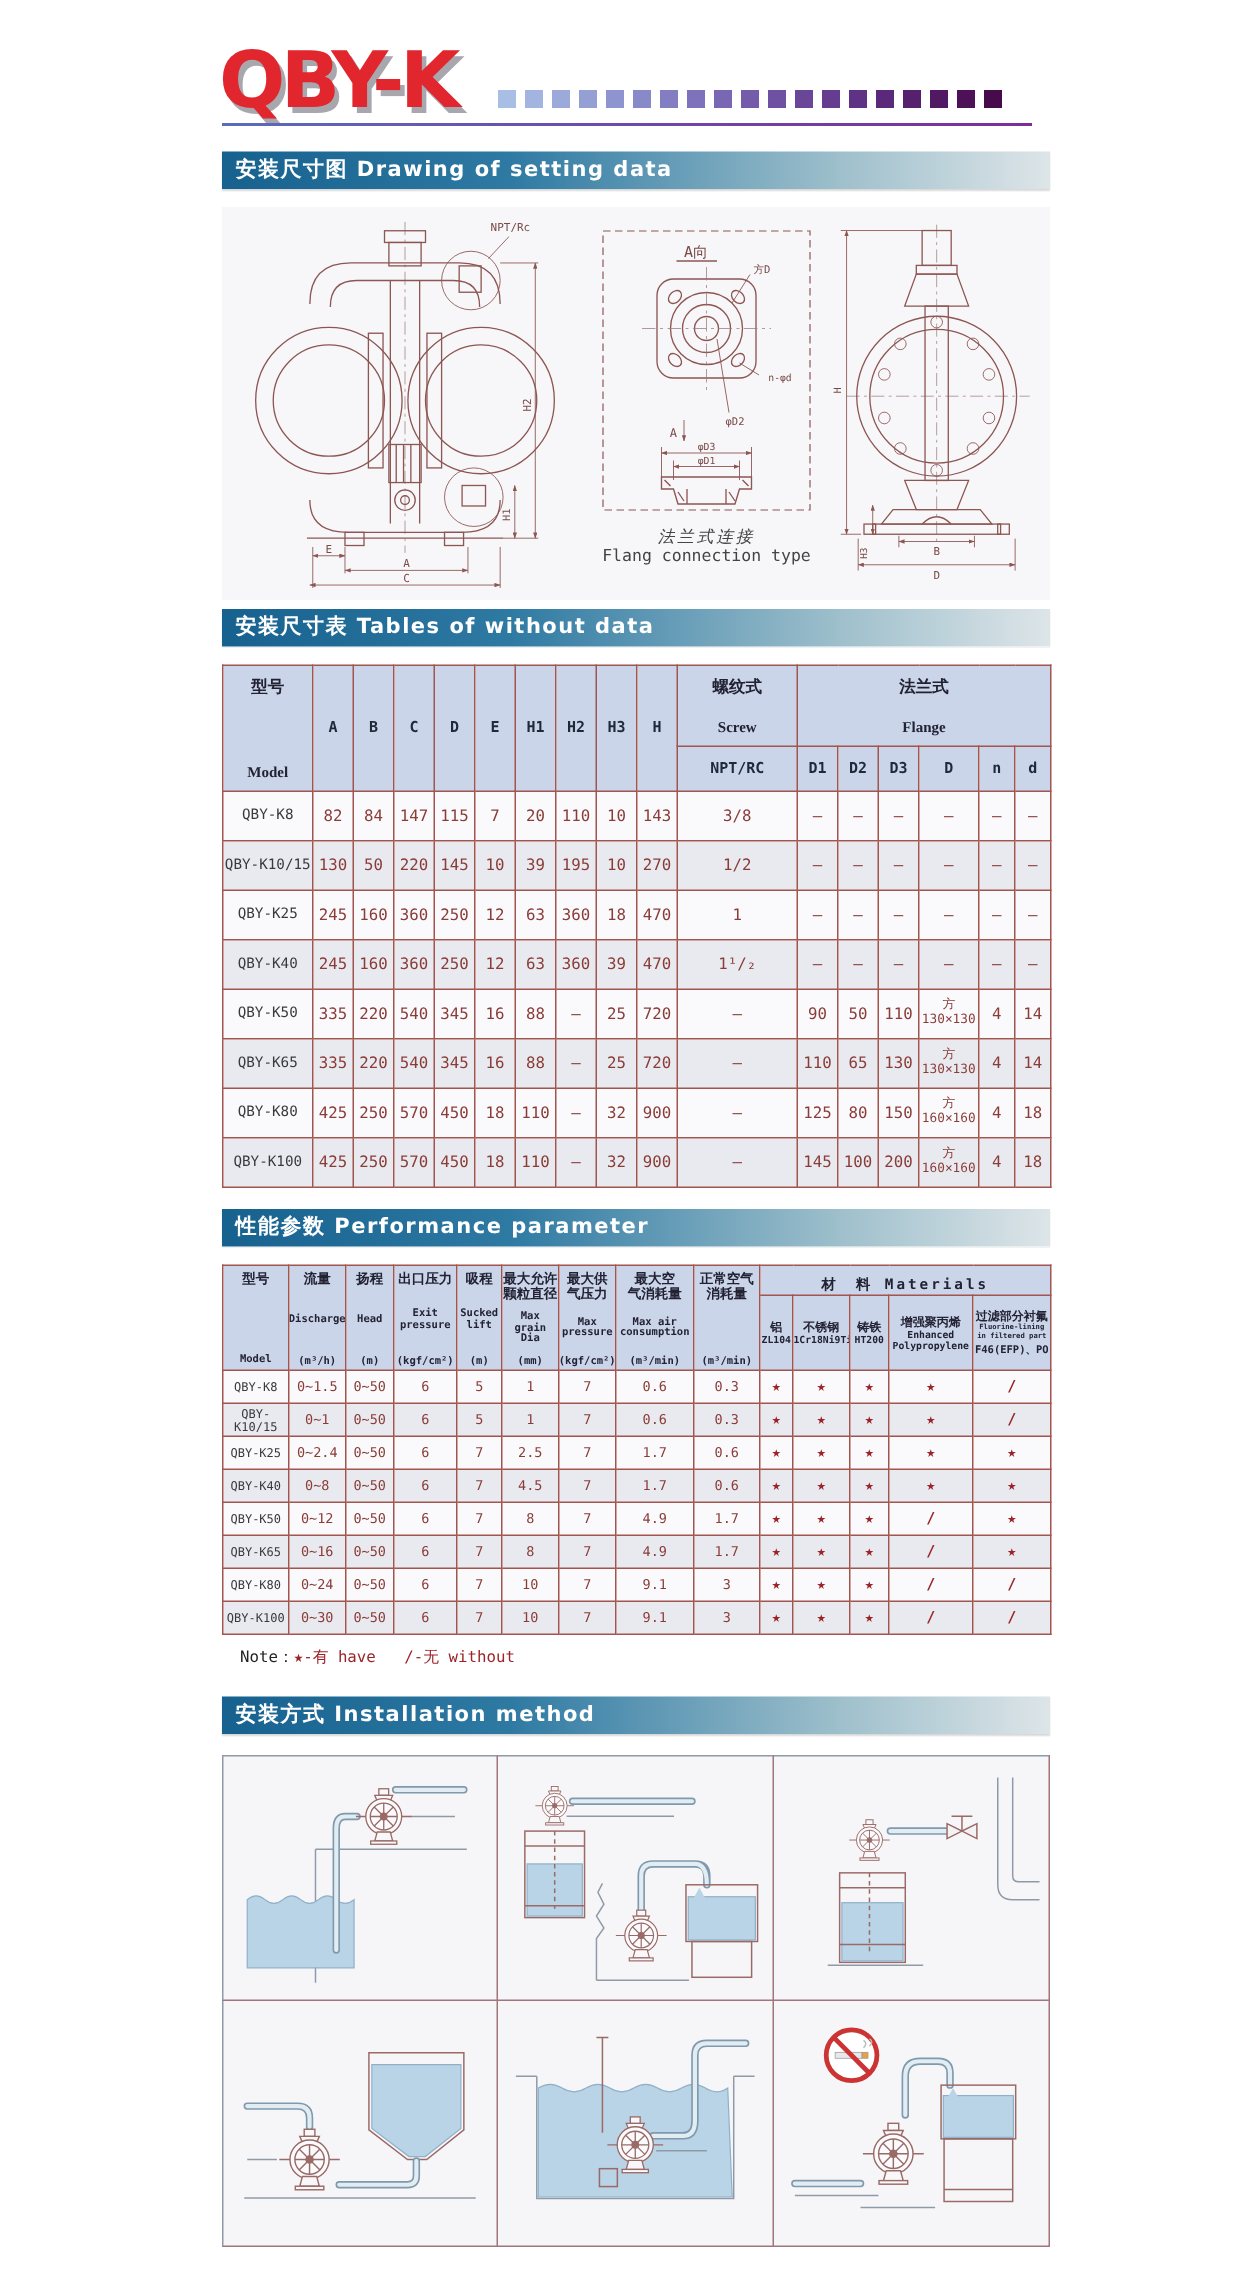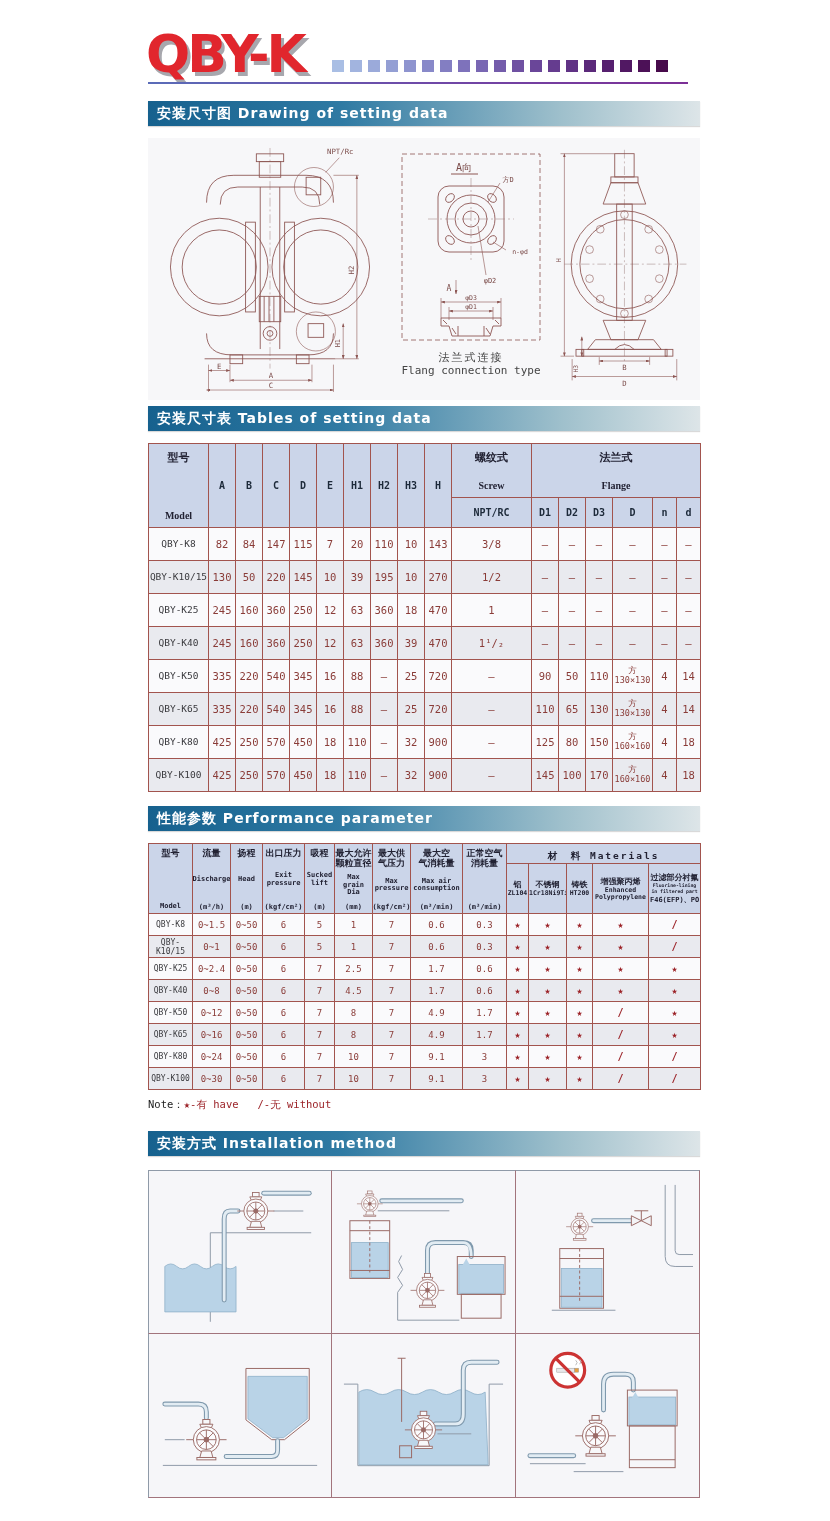--- a/index.html
+++ b/index.html
@@ -37,21 +37,21 @@
   }
 
   
   .draw-area { left:148px; top:138px; width:552px; height:262px; background:#f7f7f9; }
   svg text { font-family:"DejaVu Sans Mono", monospace; fill:#7a4a48; }
   .dwg { stroke:#8d5653; fill:none; stroke-width:0.9; }
   .dwg-thin { stroke:#8d5653; fill:none; stroke-width:0.6; }
   .cl { stroke:#9a7a78; fill:none; stroke-width:0.5; stroke-dasharray:9 3 2 3; }
   .dim { stroke:#8d5653; fill:none; stroke-width:0.6; }
   .cap { text-align:center; color:#444; font-size:11px; }
-  .cap-zh { font-family:"DejaVu Sans", sans-serif; letter-spacing:2px; }
+  .cap-zh { font-family:"DejaVu Sans", sans-serif; letter-spacing:2px;font-style:italic; }
 
   
   table { border-collapse:collapse; table-layout:fixed; width:552px; background:#fbfbfd; }
   th,td { border:1px solid #a2544e; text-align:center; vertical-align:middle; overflow:hidden; }
   thead th { background:#cbd5e9; font-weight:bold; }
   .zh { font-family:"DejaVu Sans", sans-serif; }
   tbody tr:nth-child(even) td { background:#e9eaef; }
   tbody tr:nth-child(odd)  td { background:#fafafc; }
 
   .t-setting { height:348px; }
@@ -76,21 +76,21 @@
   .t-perf .hcol .un { font-size:7px; color:#223; }
   .t-perf .mat-title { font-size:9.5px; color:#223; letter-spacing:2px; }
   .t-perf .matcol .zh { font-size:8px; display:block; color:#223; }
   .t-perf .matcol .en { font-size:6.5px; display:block; white-space:pre-line; line-height:1.15; color:#223; }
   .t-perf .matcol .en.tiny { font-size:4.8px; }
   .t-perf .matcol .sub { font-size:7px; display:block; color:#223; }
   .t-perf td { font-size:9px; color:#8a3c38; }
   .t-perf td.model-cell { font-size:8px; color:#3a3a3e; }
   .t-perf td.sym { font-size:10px; color:#9c2328; font-weight:bold; }
 
-  .note { left:148px; top:1098px; font-size:10.5px; color:#222; }
+  .note { left:160px; top:1098px; font-size:10.5px; color:#222; }
   .note .star { color:#9c2328; }
 
   
   .inst-grid {
     left:148px; top:1170px; width:552px; height:328px;
     display:grid; grid-template-columns:repeat(3,1fr); grid-template-rows:repeat(2,1fr);
   }
   .inst-cell { border-right:1px solid #a2747c; border-bottom:1px solid #a2747c; background:#f6f6f9; }
   .inst-cell:nth-child(1), .inst-cell:nth-child(4) { border-left:1px solid #8f9aa8; }
   .inst-cell:nth-child(-n+3) { border-top:1px solid #8f9aa8; }
@@ -302,21 +302,21 @@
       <line x1="108" y1="218" x2="108" y2="226"></line>
     <line x1="28" y1="220" x2="28" y2="242"></line>
       <line x1="136" y1="220" x2="136" y2="242"></line>
   </g>
   <text x="16" y="118" font-size="7" transform="rotate(-90 16 118)" text-anchor="middle">H</text>
   <text x="34" y="230" font-size="6.5" transform="rotate(-90 34 230)" text-anchor="middle">H3</text>
   <text x="82" y="231" font-size="7.5" text-anchor="middle">B</text>
   <text x="82" y="248" font-size="7.5" text-anchor="middle">D</text>
 </svg>
 
-<div class="abs secbar" style="top:406px">安装尺寸表 Tables of setting data</div>
+<div class="abs secbar" style="top:406px">安装尺寸表 Tables of without data</div>
 
 <table class="abs t-setting" style="left:148px;top:443px">
   <colgroup id="set-cols">
       <col style="width: 60px;">
       <col style="width: 27px;">
       <col style="width: 27px;">
       <col style="width: 27px;">
       <col style="width: 27px;">
       <col style="width: 27px;">
       <col style="width: 27px;">
@@ -515,21 +515,21 @@
         <td>570</td>
         <td>450</td>
         <td>18</td>
         <td>110</td>
         <td>–</td>
         <td>32</td>
         <td>900</td>
         <td>–</td>
         <td>145</td>
         <td>100</td>
-        <td>170</td>
+        <td>200</td>
         <td class="sq-cell">方
 160×160</td>
         <td>4</td>
         <td>18</td>
       </tr>
     </tbody>
 </table>
 
 <div class="abs secbar" style="top:806px">性能参数 Performance parameter</div>
 

